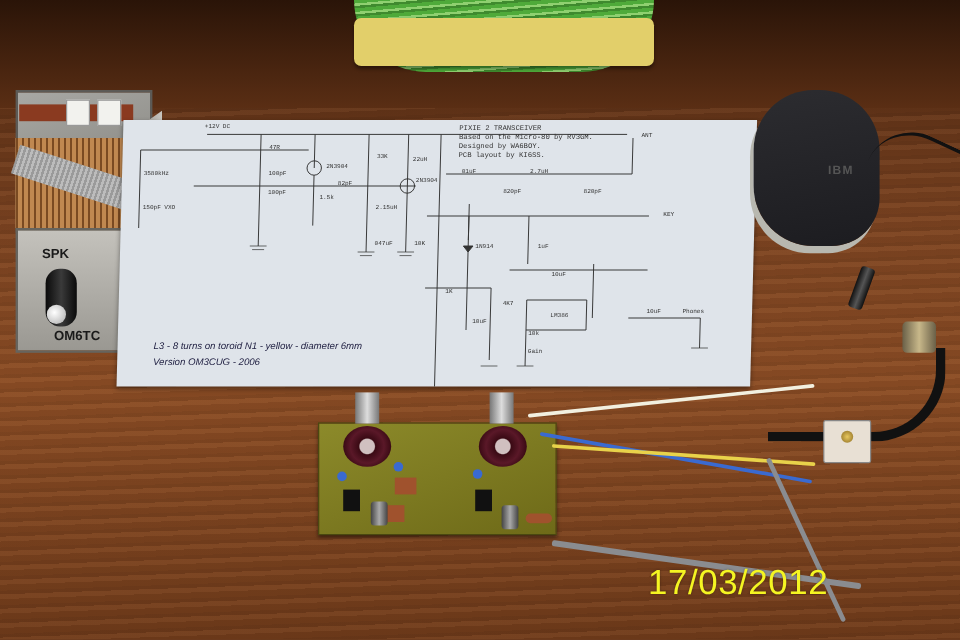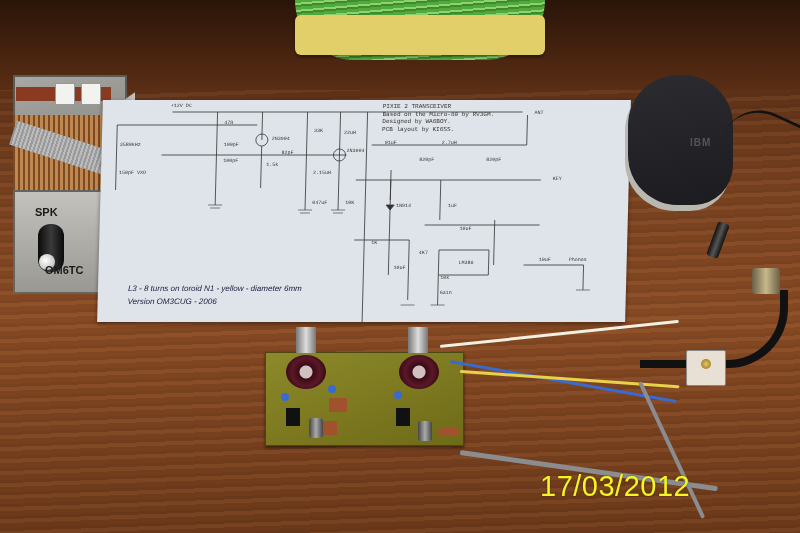--- a/index.html
+++ b/index.html
@@ -28,21 +28,21 @@
   .box-redbar{position:absolute;left:3px;top:12px;width:95px;height:14px;background:#8a3a20;}
   .box-front{position:absolute;left:0;top:115px;width:100px;height:100px;
     background:linear-gradient(180deg,#c4c2bc,#9a9892);border:2px solid #66645e;}
   .box-side{position:absolute;left:100px;top:25px;width:22px;height:185px;
     background:linear-gradient(90deg,#8e8c86,#c8c6c0);transform:skewY(-35deg);}
   .spk-label{position:absolute;left:20px;top:14px;font-size:11px;font-weight:bold;color:#1a1a1a;}
   .knob{position:absolute;left:23px;top:32px;width:26px;height:48px;border-radius:12px;
     background:linear-gradient(90deg,#0a0a0a,#3a3a3a,#0a0a0a);}
   .knob-cap{position:absolute;left:24px;top:62px;width:16px;height:16px;border-radius:50%;
     background:radial-gradient(circle at 40% 40%,#fff,#aaa);}
-  .call-label{position:absolute;left:30px;top:72px;font-size:11px;font-weight:bold;color:#1a1a1a;}
+  .call-label{position:absolute;left:30px;top:82px;font-size:11px;font-weight:bold;color:#1a1a1a;}
   
   .paper{position:absolute;left:100px;top:100px;width:528px;height:222px;
     background:#dfe4ea;transform:skewX(-1.5deg);box-shadow:0 2px 4px rgba(0,0,0,.45);}
   .paper svg{position:absolute;left:0;top:0;}
   .title-block{position:absolute;left:280px;top:3px;font-family:"Liberation Mono",monospace;
     font-size:6px;line-height:7.5px;color:#333;white-space:pre;}
   .note{position:absolute;left:30px;font-size:8px;font-style:italic;color:#224;}
   .comp{position:absolute;font-family:"Liberation Mono",monospace;font-size:5px;line-height:6px;color:#333;white-space:pre;}
   
   .pcb{position:absolute;left:265px;top:352px;width:197px;height:92px;

